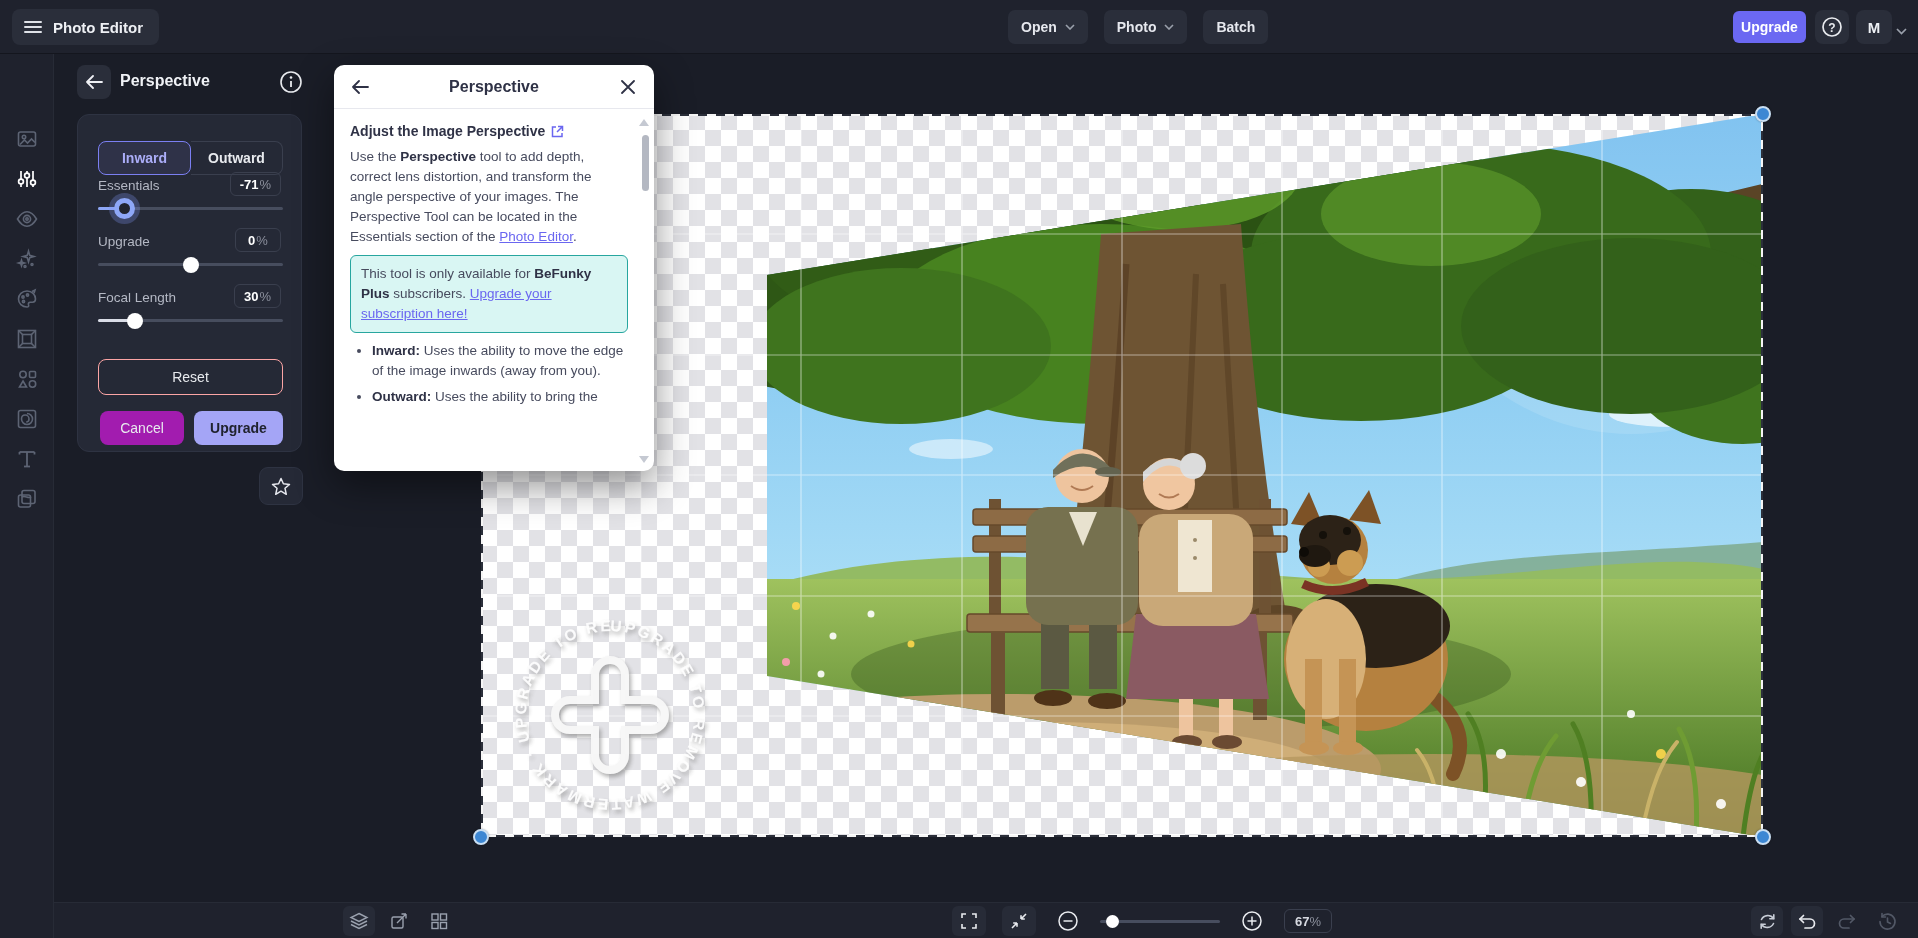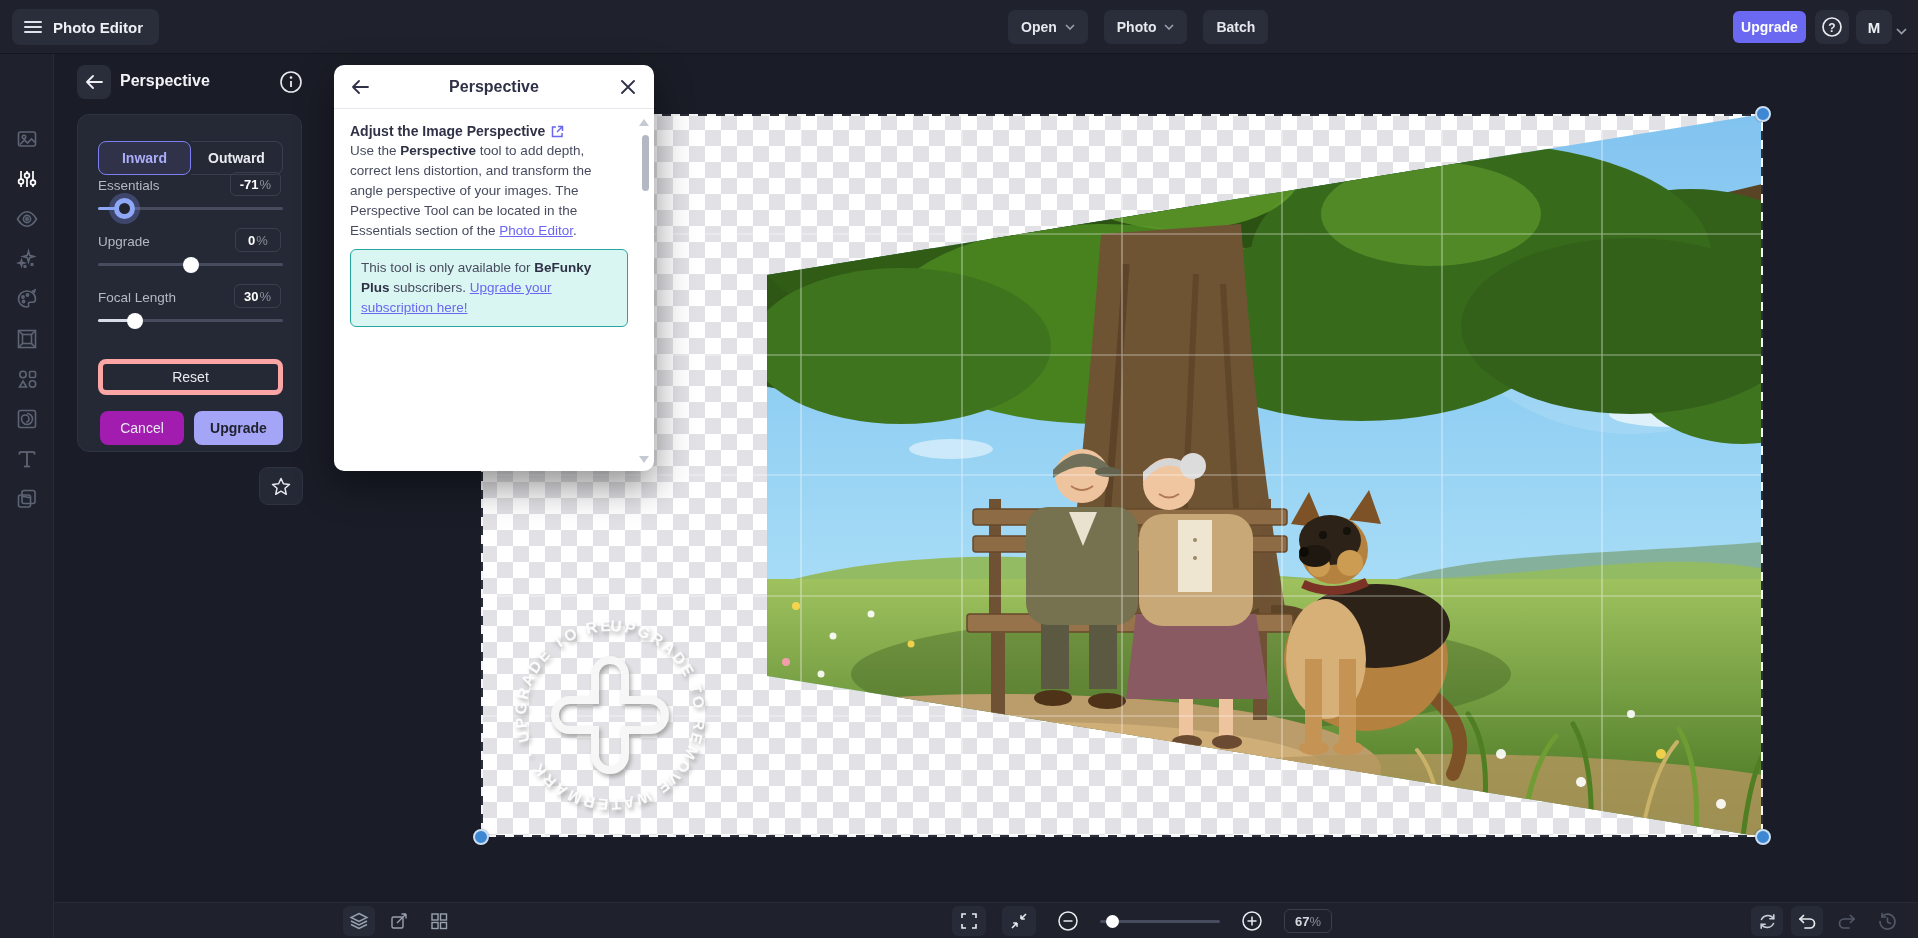--- a/index.html
+++ b/index.html
@@ -51,21 +51,21 @@
     border:1px solid #3a3f4e; border-radius:6px; color:#fff; font-size:13px; font-weight:700;
     display:flex; align-items:center; justify-content:center; }
   .sl-badge .pct { color:#8b8f9c; font-weight:400; margin-left:1px; }
   .track { position:absolute; left:20px; width:185px; height:3px; background:#474d5e; border-radius:2px; cursor:pointer; }
   .fill-blue { position:absolute; left:0; top:0; height:3px; background:#8ea7f7; border-radius:2px; }
   .fill-lite { position:absolute; left:0; top:0; height:3px; background:#d9dce6; border-radius:2px; }
   .knob { position:absolute; width:16px; height:16px; margin-left:-8px; top:-6.5px; background:#fff;
     border-radius:50%; cursor:pointer; }
   .knob.big { width:21px; height:21px; margin-left:-11px; top:-9px; background:#21242f;
     border:5.5px solid #8ea7f7; box-shadow:0 0 0 5px rgba(130,150,245,.28); }
-  .reset-btn { position:absolute; left:20px; top:244px; width:185px; height:36px; border:5px solid #fca5a5;
+  .reset-btn { position:absolute; left:20px; top:244px; width:185px; height:36px; border:1px solid #fca5a5;
     border-radius:8px; color:#e8eaee; font-size:14px; display:flex; align-items:center;
     justify-content:center; cursor:pointer; background:transparent; }
   .cancel-btn { position:absolute; left:22px; top:296px; width:84px; height:34px; background:#a21caf;
     border-radius:8px; color:#e8eaee; font-size:14px; display:flex; align-items:center;
     justify-content:center; cursor:pointer; }
   .upgrade-btn { position:absolute; left:116px; top:296px; width:89px; height:34px; background:#a4a5f6;
     border-radius:8px; color:#20232e; font-size:14px; font-weight:700; display:flex; align-items:center;
     justify-content:center; cursor:pointer; }
   .star-btn { position:absolute; left:259px; top:467px; width:44px; height:38px; background:#252936;
     border:1px solid #2e3342; border-radius:9px; display:flex; align-items:center; justify-content:center;
@@ -74,21 +74,21 @@
   
   .popup { position:absolute; left:334px; top:65px; width:320px; height:406px; background:#ffffff;
     border-radius:10px; box-shadow:0 14px 38px rgba(0,0,0,.45); z-index:40; overflow:hidden; }
   .popup-header { height:44px; border-bottom:1px solid #e7e8ee; display:flex; align-items:center;
     padding:0 14px; }
   .popup-title { flex:1; text-align:center; font-size:16px; font-weight:700; color:#2f3246; }
   .pp-iconbtn { width:24px; height:24px; display:flex; align-items:center; justify-content:center;
     cursor:pointer; }
   .popup-body { position:absolute; top:44px; left:0; right:0; bottom:0; padding:12px 26px 0 16px;
     font-size:13.5px; line-height:20px; color:#474b5e; overflow:hidden; }
-  .pp-heading { font-size:14px; font-weight:700; color:#2f3246; 
+  .pp-heading { font-size:14px; font-weight:700; color:#2f3246; margin-bottom:6px;
     display:flex; align-items:center; gap:6px; }
   .popup-body p { margin-bottom:8px; }
   .notice { background:#d9f6f3; border:1px solid #27a69f; border-radius:6px; padding:8px 10px;
     margin:8px 0; }
   .popup-body ul { margin:6px 0 0 8px; padding-left:14px; }
   .popup-body li { margin-bottom:6px; }
   .rich-link { color:#6a66f0; text-decoration:underline; cursor:pointer; }
   .pp-scroll-thumb { position:absolute; right:5px; top:70px; width:7px; height:56px; background:#b4b8c2;
     border-radius:4px; cursor:pointer; }
   .pp-arrow { position:absolute; right:5px; width:0; height:0; border-left:5px solid transparent;
@@ -505,20 +505,24 @@
   <div class="popup-body">
     <div class="pp-heading">
       <span>Adjust the Image Perspective</span>
       <svg width="13" height="13" viewBox="0 0 13 13">
         <path d="M5,2 L1.5,2 L1.5,11.5 L11,11.5 L11,8" fill="none" stroke="#6a66f0" stroke-width="1.5"></path>
         <path d="M7,1.5 L11.5,1.5 L11.5,6 M11.5,1.5 L6,7" fill="none" stroke="#6a66f0" stroke-width="1.5"></path>
       </svg>
     </div>
     <p><span>Use the </span><span style="font-weight: 700; color: rgb(47, 50, 70);">Perspective</span><span> tool to add depth, correct lens distortion, and transform the angle perspective of your images. The Perspective Tool can be located in the Essentials section of the </span><a class="rich-link" href="#">Photo Editor</a><span>.</span></p>
     <div class="notice"><span>This tool is only available for </span><span style="font-weight: 700; color: rgb(47, 50, 70);">BeFunky Plus</span><span> subscribers. </span><a class="rich-link" href="#">Upgrade your subscription here!</a></div>
+    <ul>
+      <li><span style="font-weight: 700; color: rgb(47, 50, 70);">Inward:</span><span> Uses the ability to move the edge of the image inwards (away from you).</span></li>
+      <li><span style="font-weight: 700; color: rgb(47, 50, 70);">Outward:</span><span> Uses the ability to bring the</span></li>
+    </ul>
   </div>
   <div class="pp-arrow up"></div>
   <div class="pp-scroll-thumb"></div>
   <div class="pp-arrow down"></div>
 </div>
 
 <div class="bottombar">
   <div class="bb-left">
     <div class="bb-btn bg">
       <svg width="20" height="20" viewBox="0 0 20 20" fill="none" stroke="currentColor" stroke-width="1.4">

